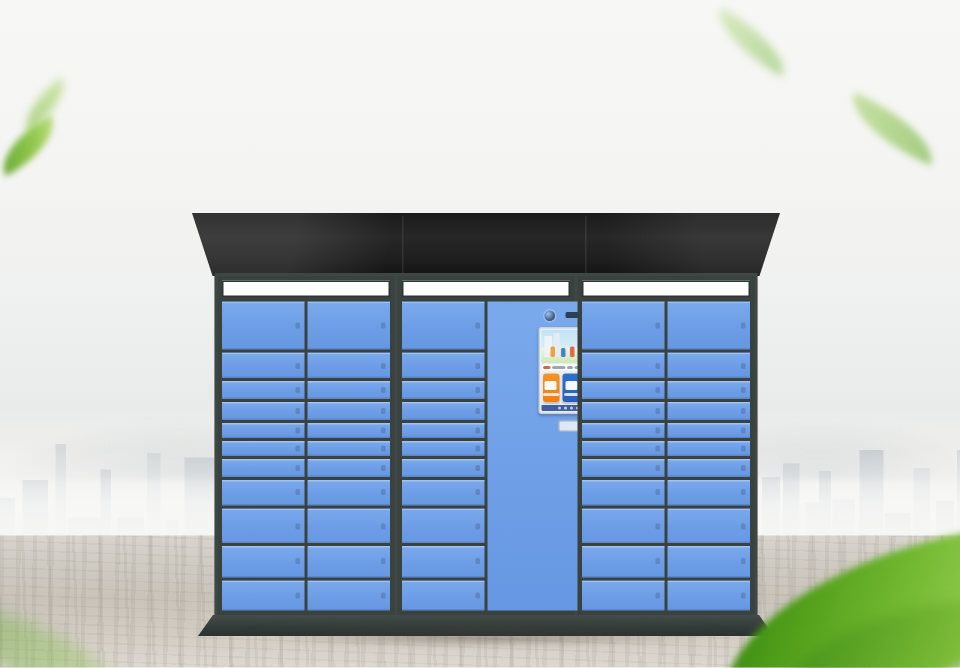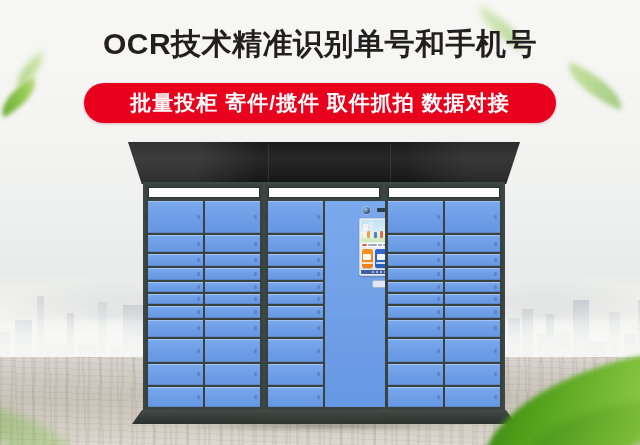--- a/index.html
+++ b/index.html
@@ -278,25 +278,21 @@
     </div>
   <div class="bg-haze"></div>
   <div class="bg-ground"></div>
   <div class="bg-ground-grain"></div>
 
   <div class="leaf leaf-tl2"></div>
   <div class="leaf leaf-tl"></div>
   <div class="leaf leaf-mr"></div>
   <div class="leaf leaf-tr"></div>
 
-  <div class="headline">OCR技术精准识别单号和手机号</div>
-
-  <div class="ribbon">
-    <span class="ribbon-text">批量投柜 寄件/揽件  取件抓拍  数据对接</span>
-  </div>
+
 
   <div class="cabinet">
     <div class="canopy"></div>
     <div class="canopy-sheen"></div>
     <div class="canopy-seam" style="left:140px;"></div>
     <div class="canopy-seam" style="left:262px;"></div>
 
     <div class="body" id="locker-body">
         <div class="section" style="left: 2px; width: 118px;">
           <div class="header-panel"></div>

